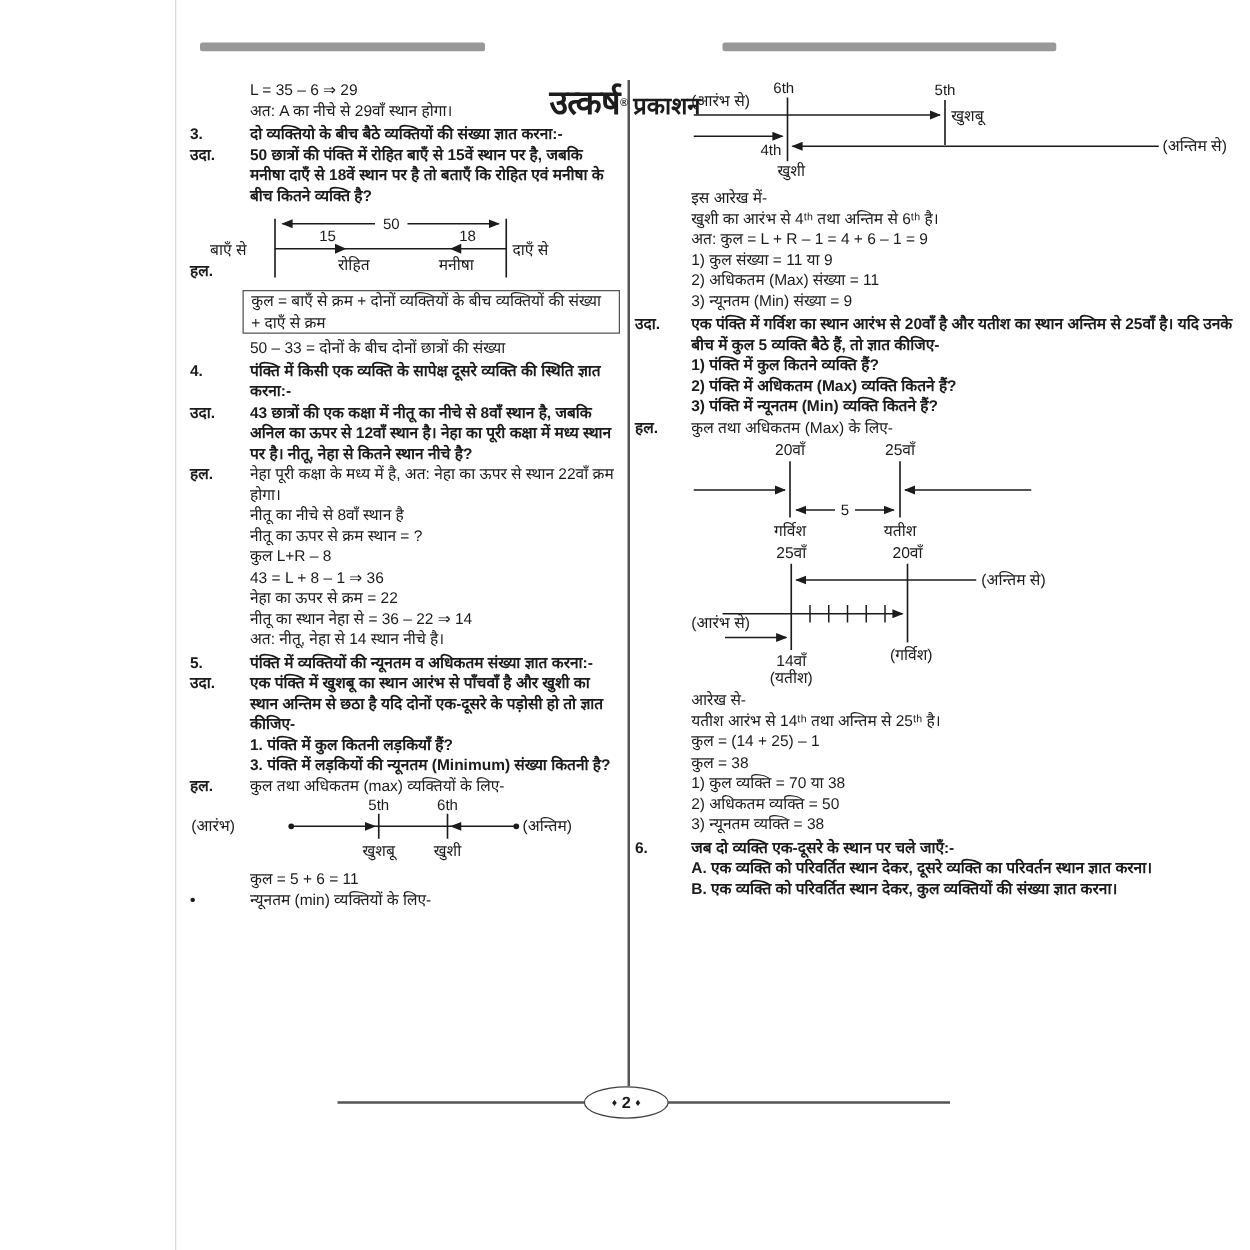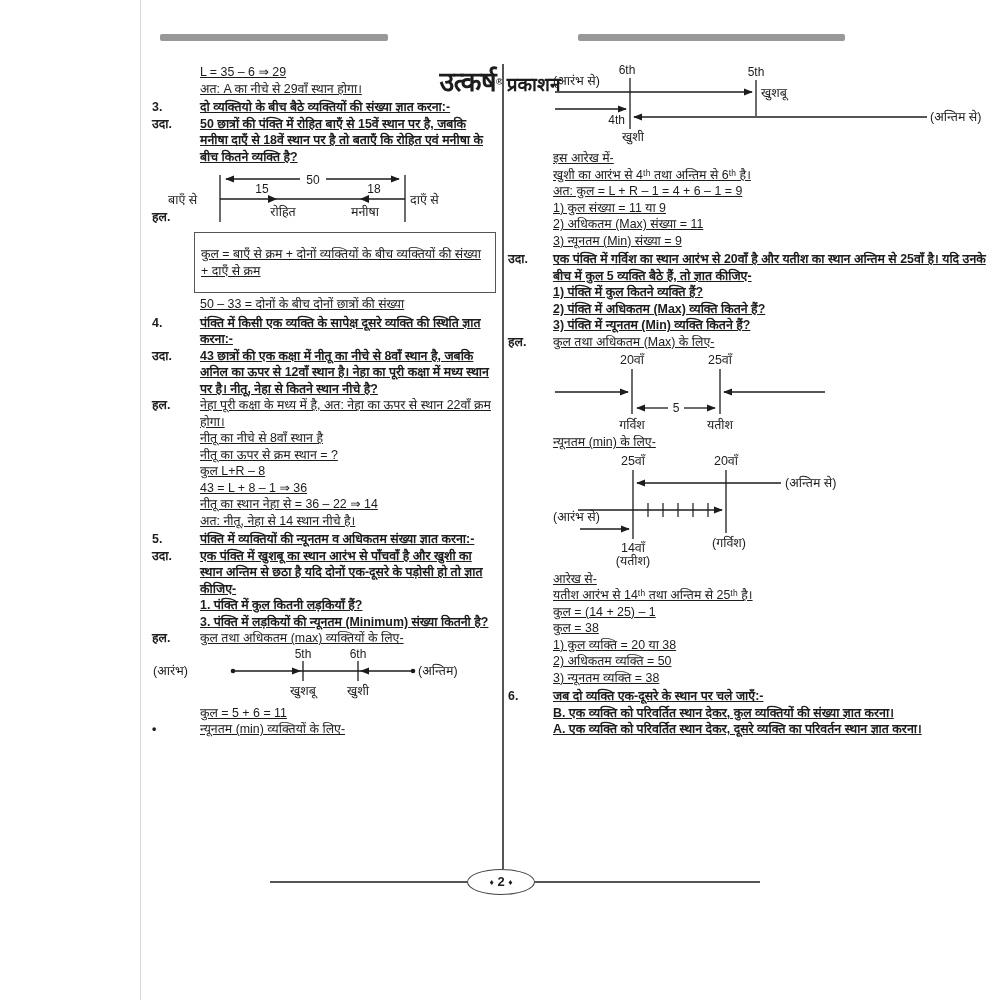--- a/index.html
+++ b/index.html
@@ -15,29 +15,29 @@
   .bar{position:absolute;top:16px;height:7px;background:#989898;border-radius:2px;}
   .bar.l{left:160px;width:228px;}
   .bar.r{left:578px;width:267px;}
   .brand{position:absolute;left:50%;transform:translateX(-50%);top:0;white-space:nowrap;margin-top:44px;}
   .brand .b1{font-size:27px;font-weight:bold;letter-spacing:-0.5px;}
   .brand .reg{font-size:9px;vertical-align:super;font-weight:bold;}
   .brand .b2{font-size:19px;font-weight:bold;margin-left:4px;}
 
   
   .divider{position:absolute;left:502px;top:64px;width:1.5px;height:805px;background:#555;}
-  .col{position:absolute;font-size:12.4px;line-height:16.5px;text-decoration:underline;}
+  .col{position:absolute;font-size:12.4px;line-height:16.5px;}
   .colL{left:200px;top:64px;width:296px;}
   .colR{left:553px;top:62px;width:437px;}
   .row{position:relative;}
   .colL .lbl{position:absolute;left:-48px;top:0;width:44px;font-weight:bold;}
   .colR .lbl{position:absolute;left:-45px;top:0;width:42px;font-weight:bold;}
   .b{font-weight:bold;}
   .sec{margin-top:2px;}
-  .box{border:1.3px solid #555;padding:13px 6px;margin:3px 0 3px -6px;}
+  .box{border:1.3px solid #555;padding:0 6px;margin:3px 0 3px -6px;}
   .dgrow{margin:2px 0;}
   .dgrow .lbl{top:auto;bottom:4px;}
   .bullet-lbl{font-weight:bold;}
 
   svg{display:block;}
   svg text{font-size:12px;fill:#1c1c1c;}
   svg .hin{font-size:12.5px;}
   svg line,svg path.ln{stroke:#1c1c1c;stroke-width:1.3;}
   svg .thin{stroke-width:1.2;}
 
@@ -102,20 +102,21 @@
     <div class="row box"><span>कुल = बाएँ से क्रम + दोनों व्यक्तियों के बीच व्यक्तियों की संख्या + दाएँ से क्रम</span></div>
     <div class="row"><span>50 – 33 = दोनों के बीच दोनों छात्रों की संख्या</span></div>
 
     <div class="row sec"><span class="lbl">4.</span><span class="b">पंक्ति में किसी एक व्यक्ति के सापेक्ष दूसरे व्यक्ति की स्थिति ज्ञात करना:-</span></div>
     <div class="row"><span class="lbl">उदा.</span><span class="b">43 छात्रों की एक कक्षा में नीतू का नीचे से 8वाँ स्थान है, जबकि अनिल का ऊपर से 12वाँ स्थान है। नेहा का पूरी कक्षा में मध्य स्थान पर है। नीतू, नेहा से कितने स्थान नीचे है?</span></div>
     <div class="row"><span class="lbl">हल.</span><span>नेहा पूरी कक्षा के मध्य में है, अत: नेहा का ऊपर से स्थान 22वाँ क्रम होगा।</span></div>
     <div class="row"><span>नीतू का नीचे से 8वाँ स्थान है</span></div>
     <div class="row"><span>नीतू का ऊपर से क्रम स्थान = ?</span></div>
     <div class="row"><span>कुल L+R – 8</span></div>
     <div class="row"><span>43 = L + 8 – 1 ⇒ 36</span></div>
+    <div class="row"><span>नेहा का ऊपर से क्रम = 22</span></div>
     <div class="row"><span>नीतू का स्थान नेहा से = 36 – 22 ⇒ 14</span></div>
     <div class="row"><span>अत: नीतू, नेहा से 14 स्थान नीचे है।</span></div>
 
     <div class="row sec"><span class="lbl">5.</span><span class="b">पंक्ति में व्यक्तियों की न्यूनतम व अधिकतम संख्या ज्ञात करना:-</span></div>
     <div class="row"><span class="lbl">उदा.</span><span class="b">एक पंक्ति में खुशबू का स्थान आरंभ से पाँचवाँ है और खुशी का स्थान अन्तिम से छठा है यदि दोनों एक-दूसरे के पड़ोसी हो तो ज्ञात कीजिए-</span></div>
     <div class="row"><span class="b">1. पंक्ति में कुल कितनी लड़कियाँ हैं?</span></div>
     <div class="row"><span class="b">3. पंक्ति में लड़कियों की न्यूनतम (Minimum) संख्या कितनी है?</span></div>
     <div class="row"><span class="lbl">हल.</span><span>कुल तथा अधिकतम (max) व्यक्तियों के लिए-</span></div>
 
     <div class="row dgrow">
@@ -187,21 +188,20 @@
           <line x1="131" y1="56" x2="162" y2="56" marker-end="url(#ah)"></line>
         </g>
         <text class="hin" x="79" y="12" text-anchor="middle">20वाँ</text>
         <text class="hin" x="167" y="12" text-anchor="middle">25वाँ</text>
         <text x="123" y="60" text-anchor="middle">5</text>
         <text class="hin" x="79" y="77" text-anchor="middle">गर्विश</text>
         <text class="hin" x="167" y="77" text-anchor="middle">यतीश</text>
       </svg>
     </div>
 
-    <div class="row"><span>न्यूनतम (min) के लिए-</span></div>
 
     <div class="row dgrow">
       <svg width="437" height="116" viewBox="0 0 437 116">
         <g>
           <line x1="80" y1="17" x2="80" y2="86"></line>
           <line x1="173" y1="17" x2="173" y2="80"></line>
           <line x1="228" y1="30" x2="84" y2="30" marker-end="url(#ah)"></line>
           <line x1="25" y1="57" x2="169" y2="57" marker-end="url(#ah)"></line>
           <line class="thin" x1="95" y1="50" x2="95" y2="64"></line>
           <line class="thin" x1="110" y1="50" x2="110" y2="64"></line>
@@ -217,24 +217,24 @@
         <text class="hin" x="80" y="99" text-anchor="middle">14वाँ</text>
         <text class="hin" x="80" y="112" text-anchor="middle">(यतीश)</text>
         <text class="hin" x="176" y="94" text-anchor="middle">(गर्विश)</text>
       </svg>
     </div>
 
     <div class="row"><span>आरेख से-</span></div>
     <div class="row"><span>यतीश आरंभ से 14ᵗʰ तथा अन्तिम से 25ᵗʰ है।</span></div>
     <div class="row"><span>कुल = (14 + 25) – 1</span></div>
     <div class="row"><span>कुल = 38</span></div>
-    <div class="row"><span>1) कुल व्यक्ति = 20 या 38</span></div>
+    <div class="row"><span>1) कुल व्यक्ति = 70 या 38</span></div>
     <div class="row"><span>2) अधिकतम व्यक्ति = 50</span></div>
     <div class="row"><span>3) न्यूनतम व्यक्ति = 38</span></div>
 
     <div class="row sec"><span class="lbl">6.</span><span class="b">जब दो व्यक्ति एक-दूसरे के स्थान पर चले जाएँ:-</span></div>
+    <div class="row"><span class="b">A. एक व्यक्ति को परिवर्तित स्थान देकर, दूसरे व्यक्ति का परिवर्तन स्थान ज्ञात करना।</span></div>
     <div class="row"><span class="b">B. एक व्यक्ति को परिवर्तित स्थान देकर, कुल व्यक्तियों की संख्या ज्ञात करना।</span></div>
-    <div class="row"><span class="b">A. एक व्यक्ति को परिवर्तित स्थान देकर, दूसरे व्यक्ति का परिवर्तन स्थान ज्ञात करना।</span></div>
   </div>
 
   <div class="pgline"></div>
   <div class="oval"><span class="dm">♦</span> <span>2</span> <span class="dm">♦</span></div>
 </div>
 
 </body></html>

